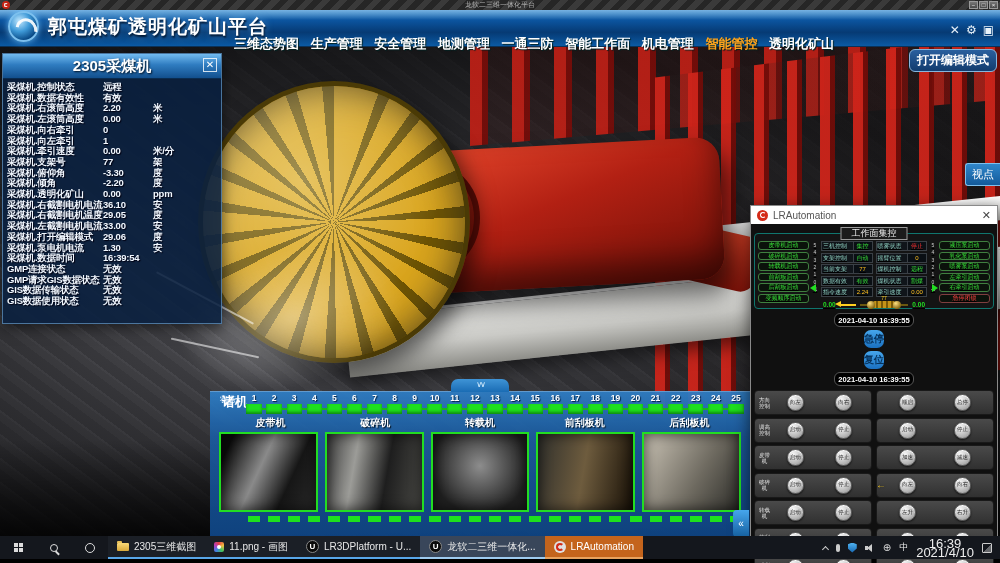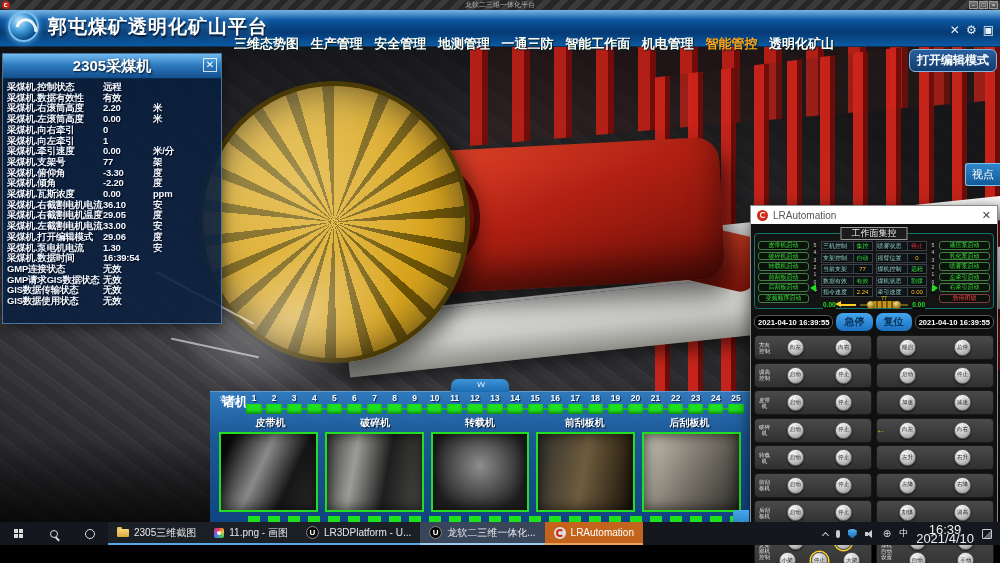--- a/index.html
+++ b/index.html
@@ -167,21 +167,21 @@
   .slider .mid{position:absolute;left:28%;right:28%;top:1px;height:7px;border-radius:2px;
     background:repeating-linear-gradient(90deg,#c59318 0 3px,#7a5a08 3px 5px);}
   .slider .knob{position:absolute;top:.5px;width:8px;height:8px;border-radius:50%;
     background:radial-gradient(circle at 35% 30%,#ffe080,#7a5a08 80%);}
   .slider .k1{left:16%;} .slider .k2{right:16%;}
   .slider .sv{position:absolute;top:-5px;left:50%;transform:translateX(-50%);font-size:5px;color:#ffd020;}
   .tri{position:absolute;width:0;height:0;}
   .tri-l{left:55px;bottom:16px;border-right:6px solid #22dd22;border-top:4px solid transparent;border-bottom:4px solid transparent;}
   .tri-r{right:55px;bottom:16px;border-left:6px solid #22dd22;border-top:4px solid transparent;border-bottom:4px solid transparent;}
 
-  .tsrow{margin-top:4px;display:flex;gap:3px;align-items:center;}
+  .tsrow{margin-top:4px;display:flex;gap:3px;align-items:center;flex-direction:column;}
   .ts{background:#000;border:1px solid #555;border-radius:6px;color:#fff;font-size:7.6px;
     font-weight:bold;padding:1.5px 3px;white-space:nowrap;}
   .bluebtn{flex:1;background:linear-gradient(#46a6ec,#1a70c0);border-radius:7px;color:#06335e;
     font-size:10px;font-weight:bold;text-align:center;padding:2px 0;cursor:pointer;}
 
   .cgrid{margin-top:4px;display:flex;gap:4px;}
   .gcol{flex:1;display:flex;flex-direction:column;gap:2.5px;}
   .grow{background:linear-gradient(#4a4a4a,#303030);border:1px solid #191919;border-radius:4px;
     height:25px;display:flex;align-items:center;padding:0 3px;position:relative;}
   .grow.tall{height:47px;}
@@ -195,21 +195,21 @@
     font-size:5.5px;line-height:5.5px;color:#1a1a1a;display:flex;align-items:center;justify-content:center;text-align:center;}
   .rbtn.ring{box-shadow:0 0 0 1.5px #ffd020,0 1px 2px rgba(0,0,0,.65);}
   .gprefix{position:absolute;left:-1px;top:50%;transform:translateY(-50%);color:#ffd020;
     font-size:10px;font-weight:bold;line-height:10px;z-index:2;text-shadow:0 0 2px #000;}
 
   .side-collapse{position:absolute;left:733px;top:510px;width:16px;height:27px;z-index:6;
     background:linear-gradient(#46a6ec,#15609f);border-radius:4px 0 0 4px;color:#fff;
     font-size:10px;display:flex;align-items:center;justify-content:center;cursor:pointer;}
 
   
-  .taskbar{position:absolute;left:0;bottom:18px;width:1000px;height:23px;background:#14171d;z-index:10;
+  .taskbar{position:absolute;left:0;bottom:4px;width:1000px;height:23px;background:#14171d;z-index:10;
     display:flex;align-items:stretch;color:#e8e8e8;}
   .tb-icon{width:36px;display:flex;align-items:center;justify-content:center;cursor:pointer;}
   .ico-win{display:grid;grid-template-columns:4px 4px;grid-template-rows:4px 4px;gap:1px;}
   .ico-win i{background:#dcdcdc;display:block;}
   .ico-search{position:relative;width:8px;height:8px;border:1.5px solid #ddd;border-radius:50%;}
   .ico-search::after{content:'';position:absolute;right:-3px;bottom:-3px;width:5px;height:1.5px;background:#ddd;transform:rotate(45deg);}
   .ico-cortana{width:10px;height:10px;border:1.5px solid #ddd;border-radius:50%;}
   .tb-app{display:flex;align-items:center;gap:5px;padding:0 9px;font-size:10px;cursor:pointer;
     border-bottom:2px solid transparent;white-space:nowrap;max-width:138px;overflow:hidden;}
   .tb-app.u1{border-bottom-color:#58a6e8;background:#1b1f26;}
@@ -362,21 +362,21 @@
       <span class="u">度</span>
     </div>
 
     <div class="lp-row">
       <span class="l">采煤机.倾角</span>
       <span class="v">-2.20</span>
       <span class="u">度</span>
     </div>
 
     <div class="lp-row">
-      <span class="l">采煤机.瓦斯浓度</span>
+      <span class="l">采煤机.透明化矿山</span>
       <span class="v">0.00</span>
       <span class="u">ppm</span>
     </div>
 
     <div class="lp-row">
       <span class="l">采煤机.右截割电机电流</span>
       <span class="v">36.10</span>
       <span class="u">安</span>
     </div>
 

